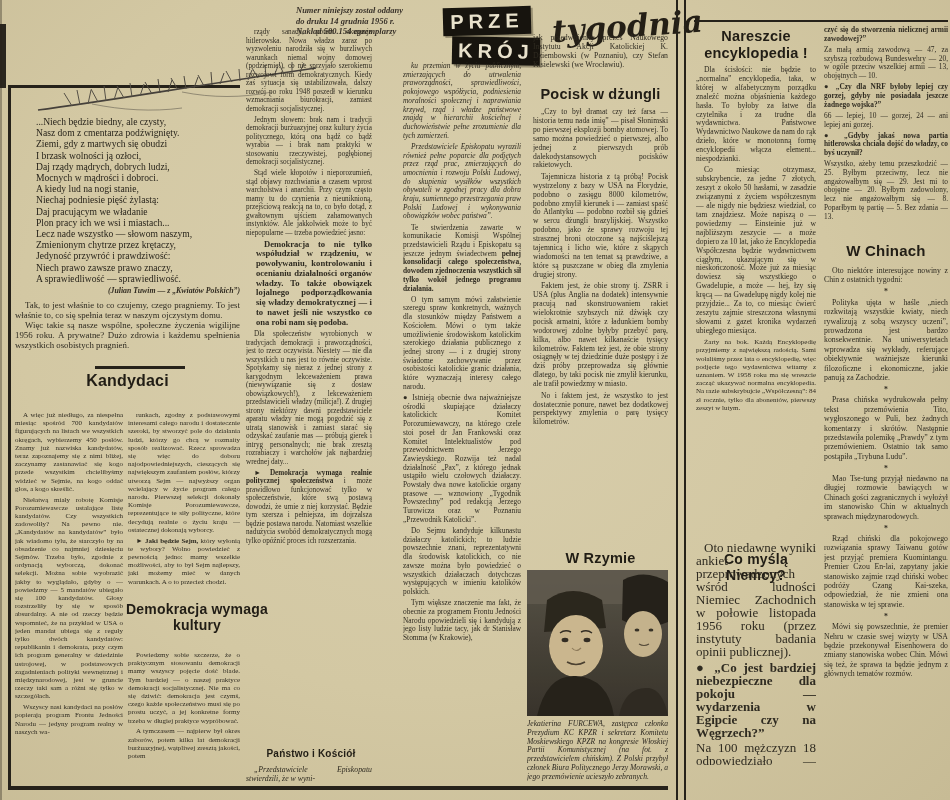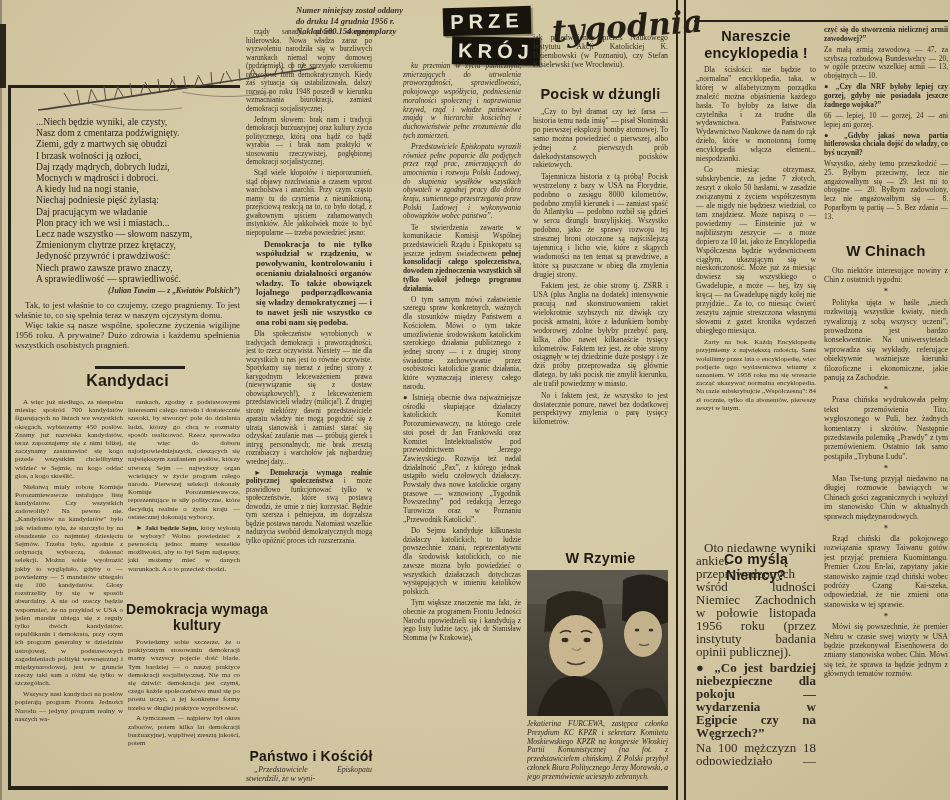--- a/index.html
+++ b/index.html
@@ -2,21 +2,21 @@
 <html><head>
 <meta charset="utf-8">
 <style>
   html,body{margin:0;padding:0;background:#b8ad8c;}
   .page{position:absolute;left:0;top:0;width:950px;height:800px;overflow:hidden;
         background:radial-gradient(ellipse at 45% 40%, #d9cfae 0%, #d3c8a3 55%, #c7bb95 100%);
         font-family:"Liberation Serif",serif;color:#2e2a20;}
   .abs{position:absolute;}
   .col{position:absolute;overflow:hidden;text-align:justify;font-size:7.2px;line-height:8.5px;color:#2f2b21;}
   .col p{margin:0 0 2.5px 0;text-indent:8px;}
-  .small{font-size:7px;line-height:8.2px;}
+  .small{font-size:7px;line-height:8.2px;margin-top:13px;}
   .it{font-style:italic;}
   .bd{font-weight:bold;}
   .head{position:absolute;font-family:"Liberation Sans",sans-serif;font-weight:bold;color:#211d15;
         text-align:center;letter-spacing:.2px;}
   .rule{position:absolute;background:#26221a;}
   .notice{position:absolute;font-style:italic;font-weight:bold;font-size:8.5px;line-height:10.5px;color:#3a332a;}
   .logoblock{position:absolute;background:#17140e;color:#e9e2cc;font-family:"Liberation Sans",sans-serif;
         font-weight:bold;text-align:center;letter-spacing:5px;box-shadow:2px 2px 0 rgba(40,35,20,.35);}
   .script{position:absolute;font-family:"DejaVu Serif",serif;font-style:italic;font-weight:bold;
         font-size:31px;color:#241f16;transform:rotate(-4deg);}
@@ -55,21 +55,21 @@
 
   <svg class="abs" style="left:32px;top:58px;" width="290" height="58" viewBox="0 0 290 58">
     <path d="M6,52 C70,44 160,28 284,10" stroke="#45403a" stroke-width="1.6" fill="none"></path>
     <path d="M40,48 l-8,-13 M48,47 l-3,-15 M56,46 l3,-14 M66,44 l-7,-13 M74,43 l-2,-15 M82,42 l4,-13 M92,40 l-7,-12 M100,39 l-2,-14 M108,38 l4,-12" stroke="#555046" stroke-width="1" fill="none"></path>
     <path d="M120,36 l-7,-12 M128,35 l-2,-14 M136,34 l4,-12 M146,32 l-7,-12 M154,31 l-2,-13 M162,30 l4,-11 M172,28 l-6,-11 M180,27 l-1,-13 M188,26 l4,-11" stroke="#4c473e" stroke-width="1" fill="none"></path>
     <path d="M200,24 l-6,-11 M208,23 l-1,-12 M216,22 l4,-10 M226,20 l-6,-10 M234,19 l-1,-12 M242,18 l4,-10 M252,16 l-5,-10 M260,15 l0,-11 M268,14 l4,-9" stroke="#555046" stroke-width="1" fill="none"></path>
     <path d="M60,46 C90,52 120,54 150,50 M150,34 C180,40 210,40 240,34" stroke="#5b564c" stroke-width=".8" fill="none" opacity=".7"></path>
   </svg>
 
   <div class="abs" style="left:36px;top:116px;width:204px;font-size:9.6px;line-height:11.2px;color:#28241b;">
-    <div class="poemline">...Niech będzie wyniki, ale czysty,</div>
+    <div class="poemline">...Niech będzie biedny, ale czysty,</div>
     <div class="poemline">Nasz dom z cmentarza podźwignięty.</div>
     <div class="poemline">Ziemi, gdy z martwych się obudzi</div>
     <div class="poemline">I brzask wolności ją ozłoci,</div>
     <div class="poemline">Daj rządy mądrych, dobrych ludzi,</div>
     <div class="poemline">Mocnych w mądrości i dobroci.</div>
     <div class="poemline">A kiedy lud na nogi stanie,</div>
     <div class="poemline">Niechaj podniesie pięść żylastą:</div>
     <div class="poemline">Daj pracującym we władanie</div>
     <div class="poemline">Plon pracy ich we wsi i miastach...</div>
     <div class="poemline">Lecz nade wszystko — słowom naszym,</div>
@@ -110,21 +110,21 @@
 
   <div class="col" style="left:246px;top:28px;width:126px;height:716px;">
     <p>rządy sanacji, potem okupacja hitlerowska. Nowa władza zaraz po wyzwoleniu narodziła się w burzliwych warunkach niemal wojny domowej (podziemie!), co nie sprzyjało szerokiemu rozwojowi form demokratycznych. Kiedy zaś sytuacja się ustabilizowała, dalszy rozwój po roku 1948 poszedł w kierunku wzmacniania biurokracji, zamiast demokracji socjalistycznej.</p>
     <p>Jednym słowem: brak nam i tradycji demokracji burżuazyjnej oraz kultury życia politycznego, którą ona bądź co bądź wyrabia — i brak nam praktyki w stosowaniu rzeczywistej, pogłębionej demokracji socjalistycznej.</p>
     <p>Stąd wiele kłopotów i nieporozumień, stąd objawy rozchwiania a czasem wprost warcholstwa i anarchii. Przy czym często mamy tu do czynienia z nieuniknioną, przejściową reakcją na to, co było dotąd, z gwałtownym ujściem zahamowanych instynktów. Ale jakkolwiek może to być niepopularne — trzeba powiedzieć jasno:</p>
     <p class="bd" style="font-size:8.6px;line-height:9.8px;padding-left:10px;">Demokracja to nie tylko współudział w rządzeniu, w powoływaniu, kontrolowaniu i ocenianiu działalności organów władzy. To także obowiązek lojalnego podporządkowania się władzy demokratycznej — i to nawet jeśli nie wszystko co ona robi nam się podoba.</p>
     <p>Dla społeczeństw wyrobionych w tradycjach demokracji i praworządności, jest to rzecz oczywista. Niestety — nie dla wszystkich u nas jest to równie oczywiste. Spotykamy się nieraz z jednej strony z karygodnym lekceważeniem prawa (niewywiązanie się z dostaw obowiązkowych!), z lekceważeniem przedstawicieli władzy (milicja!). Z drugiej strony niektórzy dawni przedstawiciele aparatu władzy nie mogą pogodzić się z utratą stanowisk i zamiast starać się odzyskać zaufanie mas — próbują gierek i intryg personalnych; nie brak zresztą rozrabiaczy i warchołów jak najbardziej wrednej daty...</p>
     <p><b class="bd">► Demokracja wymaga realnie politycznej społeczeństwa</b><span> i może prawidłowo funkcjonować tylko w społeczeństwie, które swą postawą dowodzi, że umie z niej korzystać. Będzie tym szersza i pełniejsza, im dojrzalsza będzie postawa narodu. Natomiast wszelkie nadużycia swobód demokratycznych mogą tylko opóźnić proces ich rozszerzania.</span></p>
   </div>
 
-  <div class="head" style="left:246px;top:748px;width:130px;font-size:14px;">Państwo i Kościół</div>
+  <div class="head" style="left:246px;top:748px;width:130px;font-size:10px;">Państwo i Kościół</div>
   <div class="col it" style="left:246px;top:766px;width:126px;height:20px;font-size:7.8px;">
     <p style="text-indent:8px;">„Przedstawiciele Episkopatu stwierdzili, że w wyni-</p>
   </div>
 
   <div class="col" style="left:403px;top:62px;width:118px;height:724px;font-size:7.4px;line-height:8.7px;">
     <p class="it">ku przemian w życiu publicznym, zmierzających do utrwalenia praworządności, sprawiedliwości, pokojowego współżycia, podniesienia moralności społecznej i naprawiania krzywd, rząd i władze państwowe znajdą w hierarchii kościelnej i duchowieństwie pełne zrozumienie dla tych zamierzeń.</p>
     <p class="it">Przedstawiciele Episkopatu wyrazili również pełne poparcie dla podjętych przez rząd prac, zmierzających do umocnienia i rozwoju Polski Ludowej, do skupienia wysiłków wszystkich obywateli w zgodnej pracy dla dobra kraju, sumiennego przestrzegania praw Polski Ludowej i wykonywania obowiązków wobec państwa”.</p>
     <p><span>Te stwierdzenia zawarte w komunikacie Komisji Wspólnej przedstawicieli Rządu i Episkopatu są jeszcze jednym świadectwem </span><b class="bd">pełnej konsolidacji całego społeczeństwa, dowodem zjednoczenia wszystkich sił tylko wokół jednego programu działania.</b></p>
     <p>O tym samym mówi załatwienie szeregu spraw konkretnych, ważnych dla stosunków między Państwem a Kościołem. Mówi o tym także umożliwienie środowiskom katolickim szerokiego działania publicznego z jednej strony — i z drugiej strony świadome zachowywanie przez osobistości katolickie granic działania, które wyznaczają interesy całego narodu.</p>
     <p class="bullet-par">● Istnieją obecnie dwa najważniejsze ośrodki skupiające działaczy katolickich: Komitet Porozumiewawczy, na którego czele stoi poseł dr Jan Frankowski oraz Komitet Intelektualistów pod przewodnictwem Jerzego Zawieyskiego. Rozwija też nadal działalność „Pax”, z którego jednak ustąpiło wielu czołowych działaczy. Powstały dwa nowe katolickie organy prasowe — wznowiony „Tygodnik Powszechny” pod redakcją Jerzego Turowicza oraz w Poznaniu „Przewodnik Katolicki”.</p>

